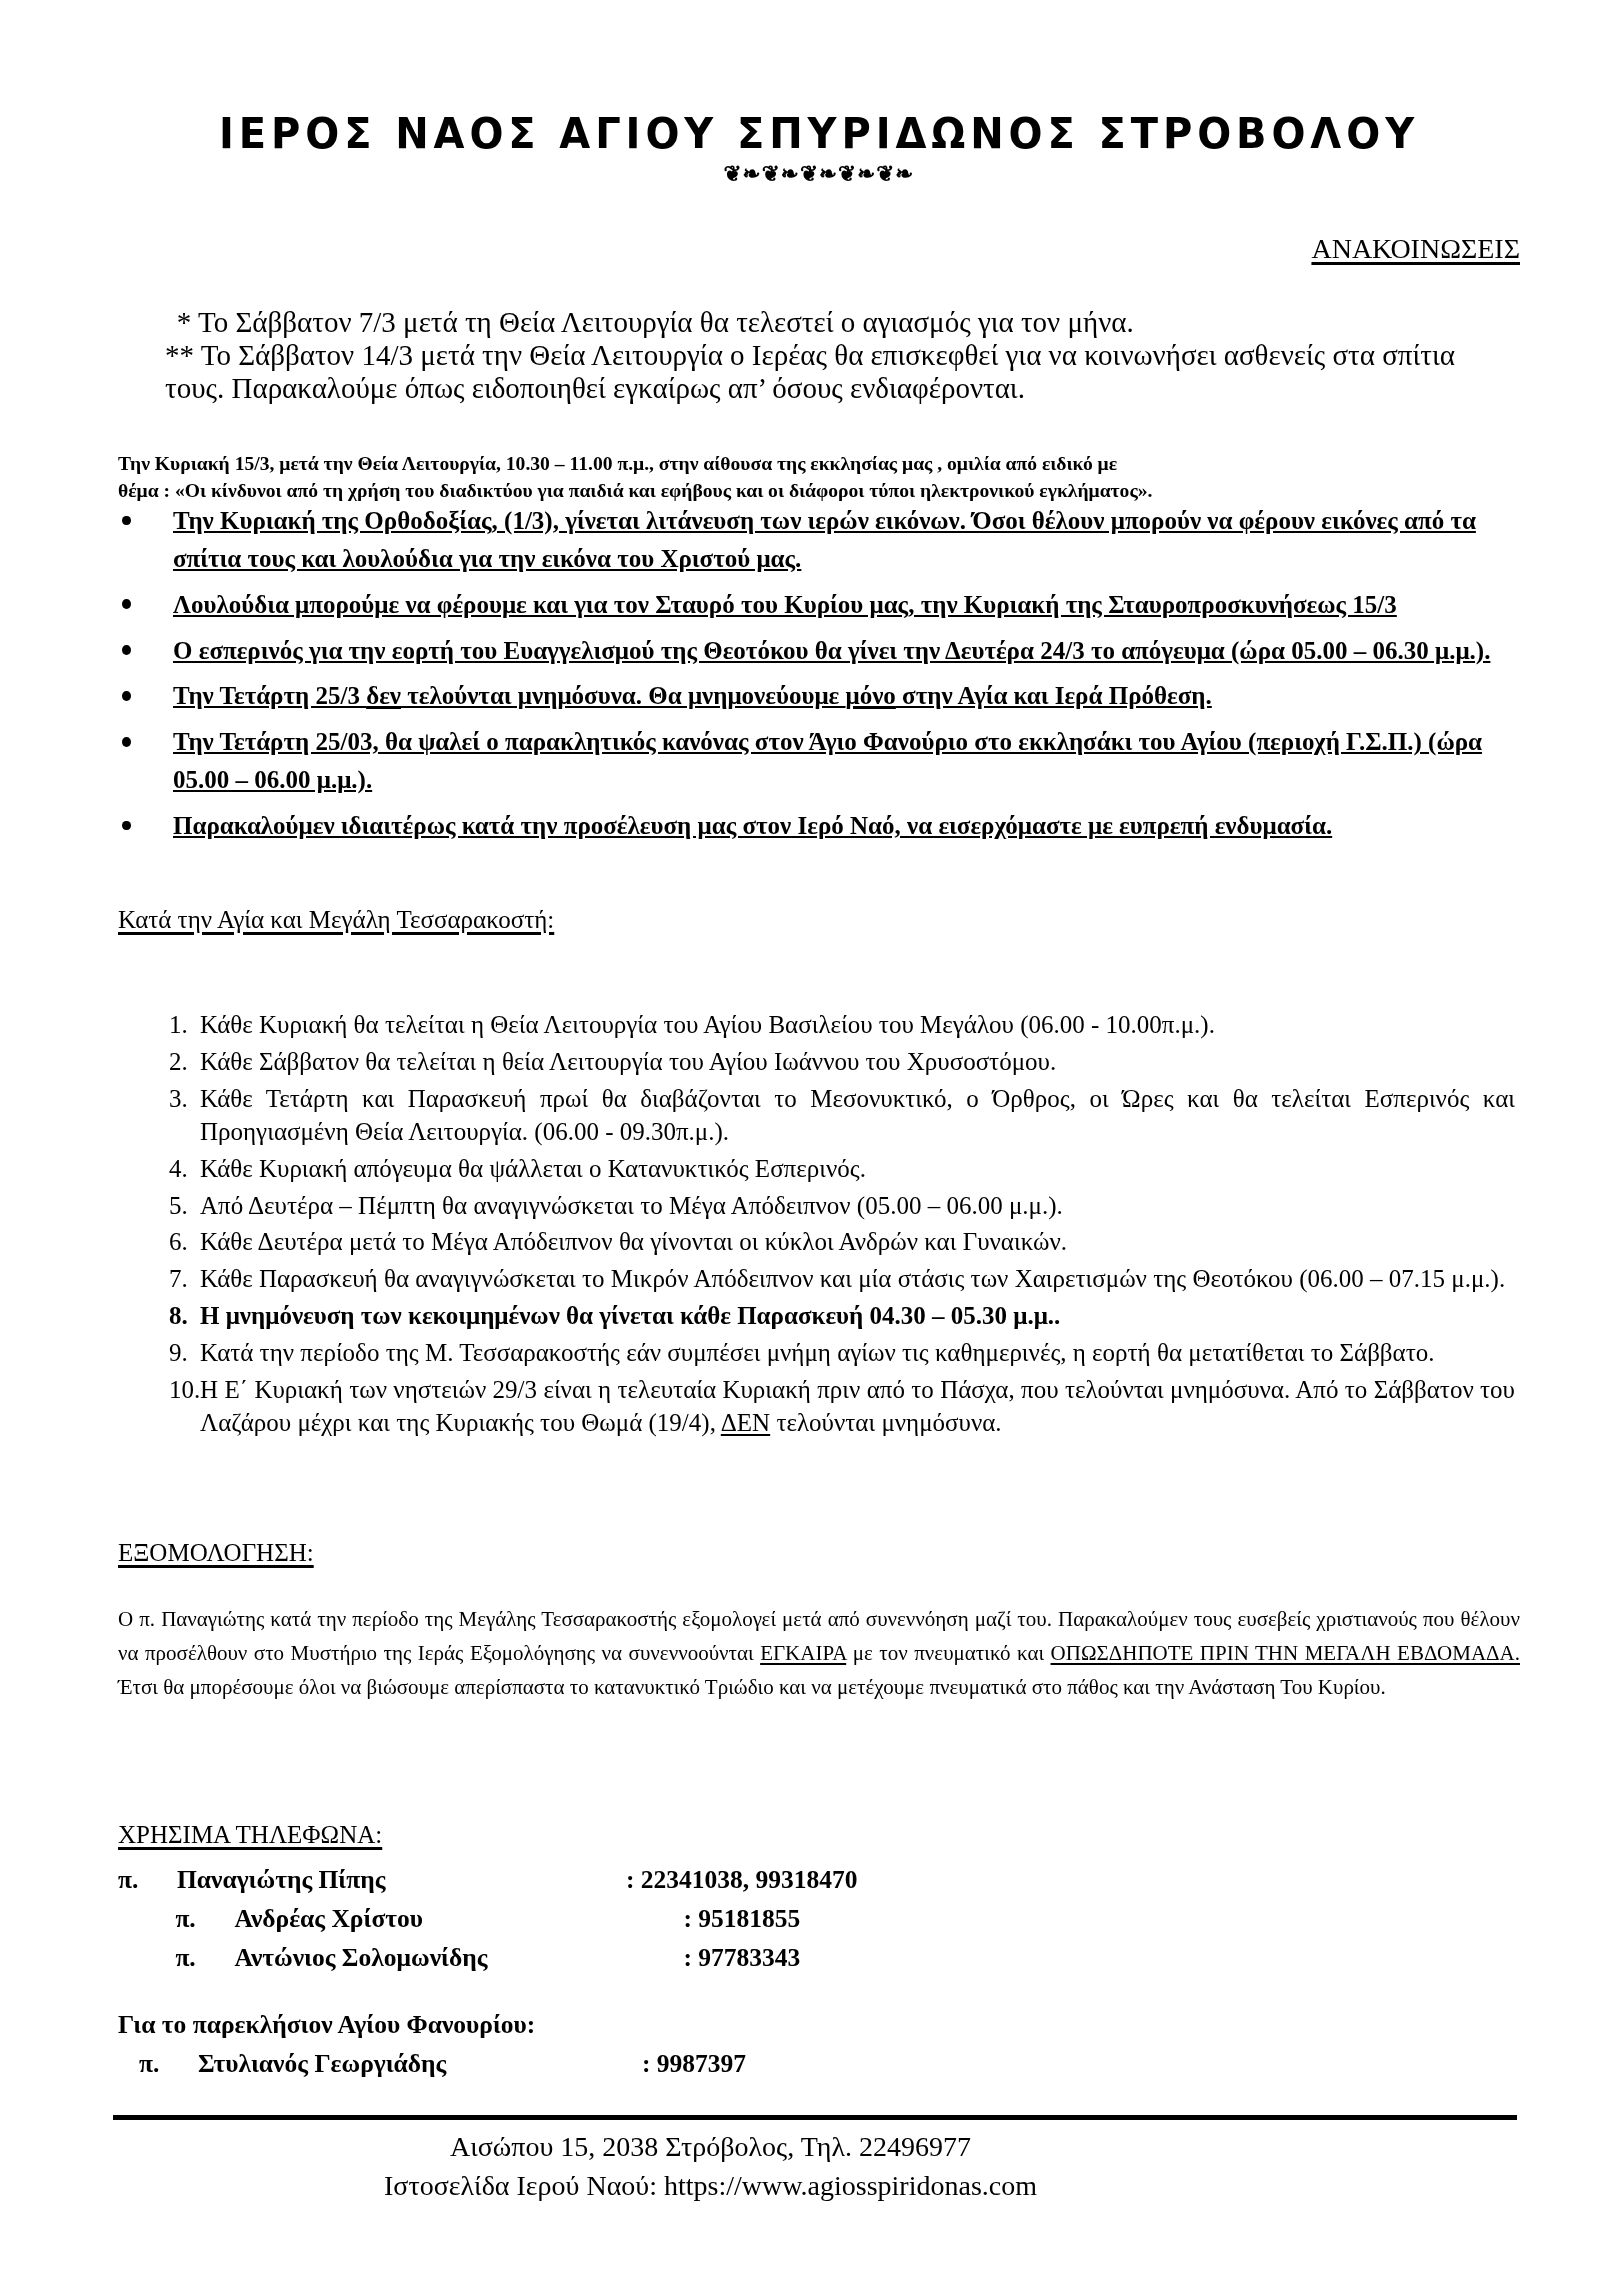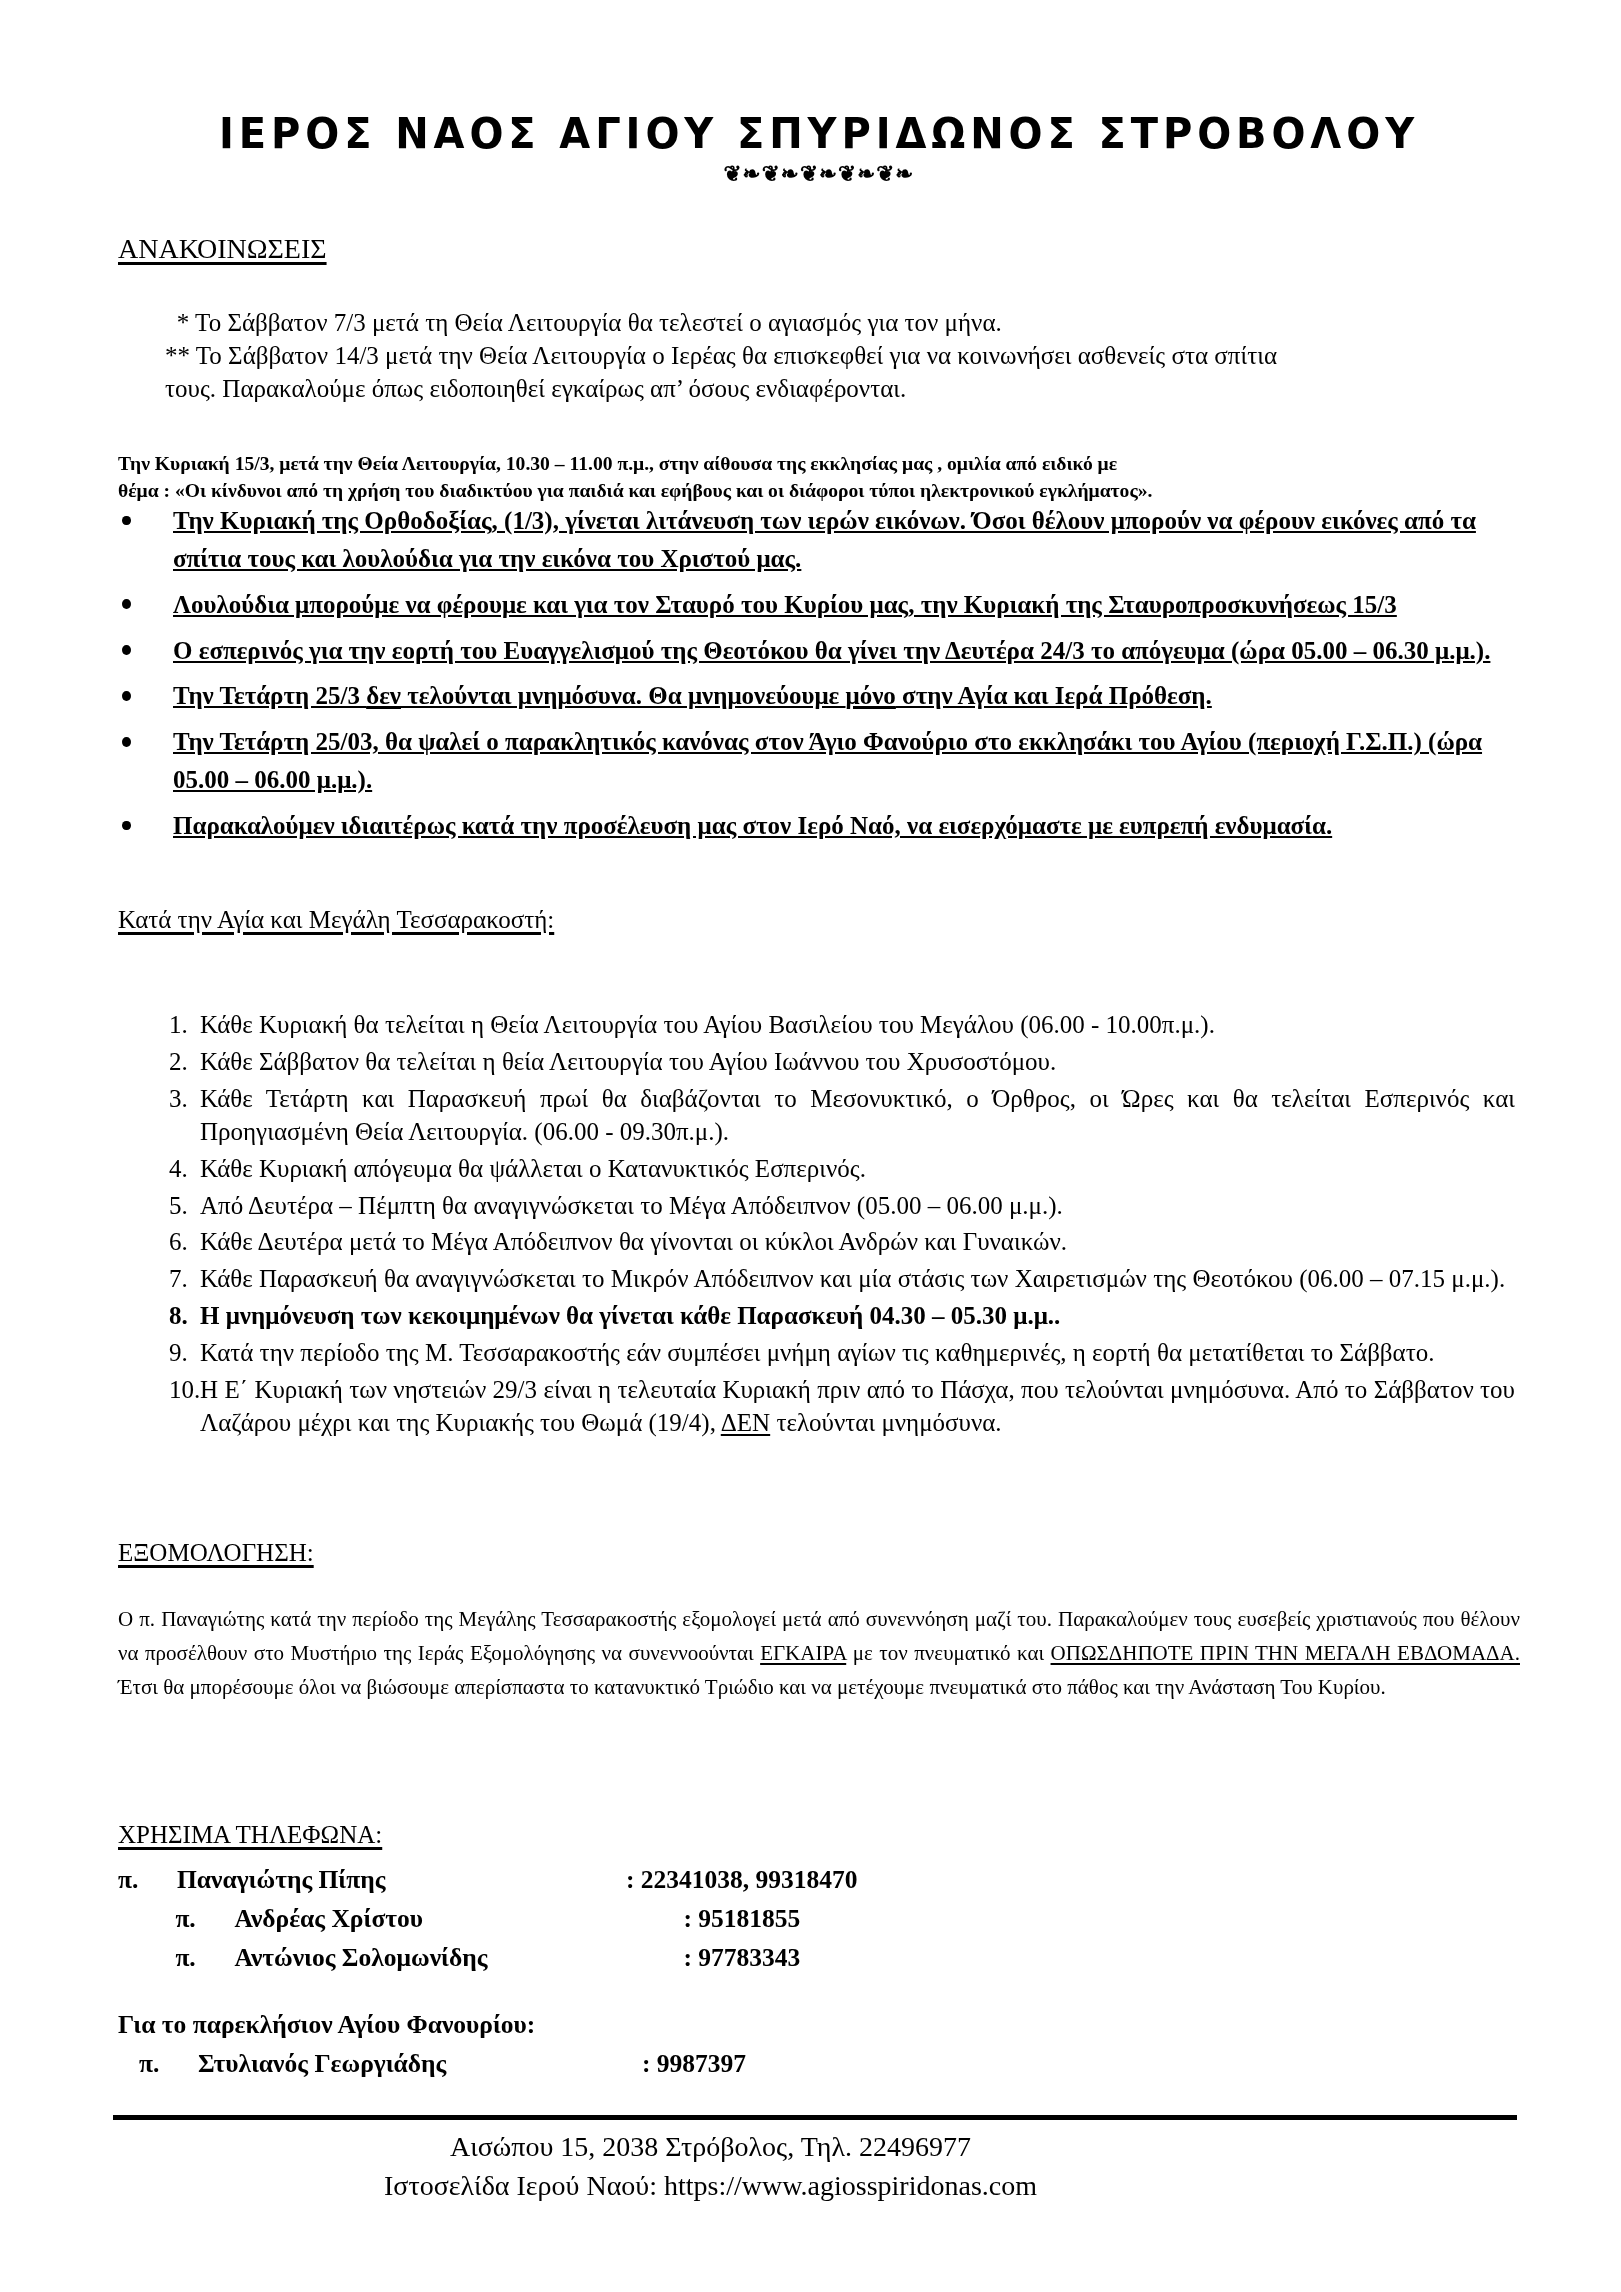--- a/index.html
+++ b/index.html
@@ -4,23 +4,23 @@
 <style>
   html, body { margin: 0; padding: 0; background: #ffffff; }
   body { width: 1621px; height: 2293px; position: relative; overflow: hidden; color: #000;
          font-family: "Liberation Serif", "DejaVu Serif", serif; }
   .page { position: absolute; left: 118px; top: 0; width: 1402px; }
   .title { position: absolute; left: 0; top: 110px; width: 1402px; text-align: center;
            font-family: "DejaVu Sans", "Liberation Sans", sans-serif; font-size: 40px; font-weight: bold;
            letter-spacing: 4.9px; transform: scaleY(1.05); }
   .ornament { position: absolute; left: 0; top: 161px; width: 1402px; text-align: center;
               font-size: 21.6px; font-weight: bold; letter-spacing: 1px; }
-  .ann-heading { position: absolute; left: 0; top: 233px; width: 1402px; text-align: left;
+  .ann-heading { position: absolute; left: 0; top: 233px; width: 1402px; text-align: right;
                  font-size: 28px; text-decoration: underline; text-decoration-thickness: 2.9px; text-underline-offset: 3.9px; }
-  .p { position: absolute; font-size: 25px; line-height: 33px; }
+  .p { position: absolute; font-size: 29px; line-height: 33px; }
   .intro { left: 47px; top: 306px; width: 1353px; }
   .intro div { white-space: nowrap; }
   .intro .l1 { padding-left: 11.8px; }
   .intro .l2 { padding-left: 0px; }
   .talk { left: 0; top: 451px; width: 1402px; font-weight: bold; font-size: 19.6px; line-height: 26.5px; }
   .talk div { white-space: nowrap; }
   ul.bullets { position: absolute; left: 0; top: 502px; width: 1402px; margin: 0; padding: 0; list-style: none;
                font-weight: bold; font-size: 25px; line-height: 38px; text-decoration: underline; }
   ul.bullets li { position: relative; padding-left: 55px; margin-bottom: 7.8px; }
   ul.bullets li .dot { position: absolute; left: 53px; top: 13.7px; width: 8.8px; height: 9.8px; border-radius: 50%; background: #000; margin-left: -53px; left: 57px; }

